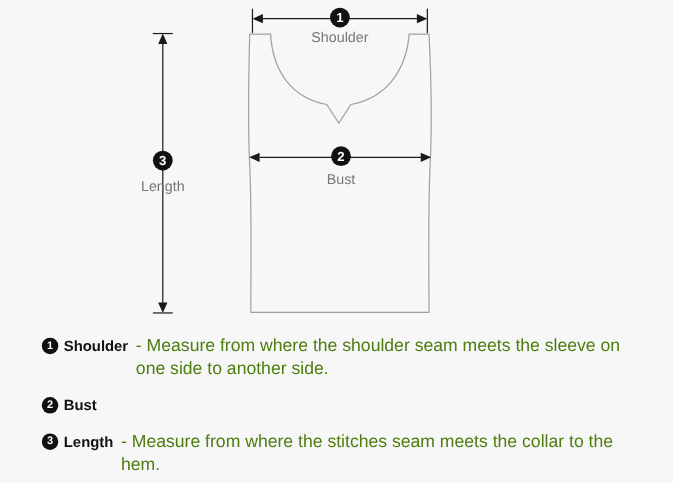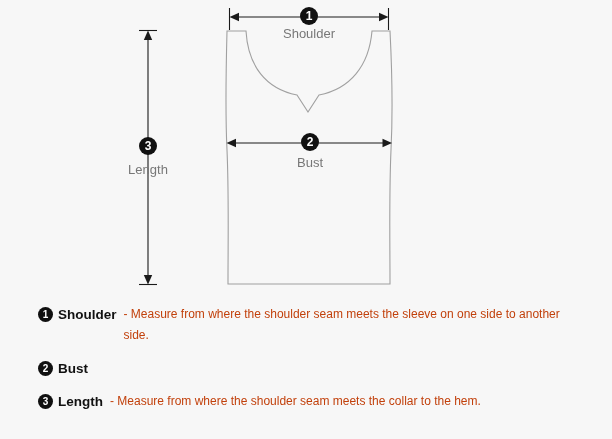--- a/index.html
+++ b/index.html
@@ -76,22 +76,22 @@
   .legend-term {
     flex: 0 0 auto;
     margin: 0 7px 0 5px;
     font-size: 13.5px;
     font-weight: 600;
     color: #111;
   }
   .legend-desc {
     flex: 0 1 auto;
     max-width: 463px;
-    font-size: 12px;
-    color: #c2410c;
+    font-size: 16px;
+    color: #4d7c0f;
   }
 </style>
 </head>
 <body>
 
 <div class="stage">
 
   <svg class="diagram-svg" width="612" height="439" viewBox="0 0 612 439">
 
     <path d="M 227 31
@@ -148,17 +148,17 @@
     </div>
 
     <div class="legend-item">
       <span class="legend-badge">2</span>
       <span class="legend-term">Bust</span>
     </div>
 
     <div class="legend-item">
       <span class="legend-badge">3</span>
       <span class="legend-term">Length</span>
-      <span class="legend-desc">- Measure from where the shoulder seam meets the collar to the hem.</span>
+      <span class="legend-desc">- Measure from where the stitches seam meets the collar to the hem.</span>
     </div>
 
   </div>
 </div>
 
 </body></html>

